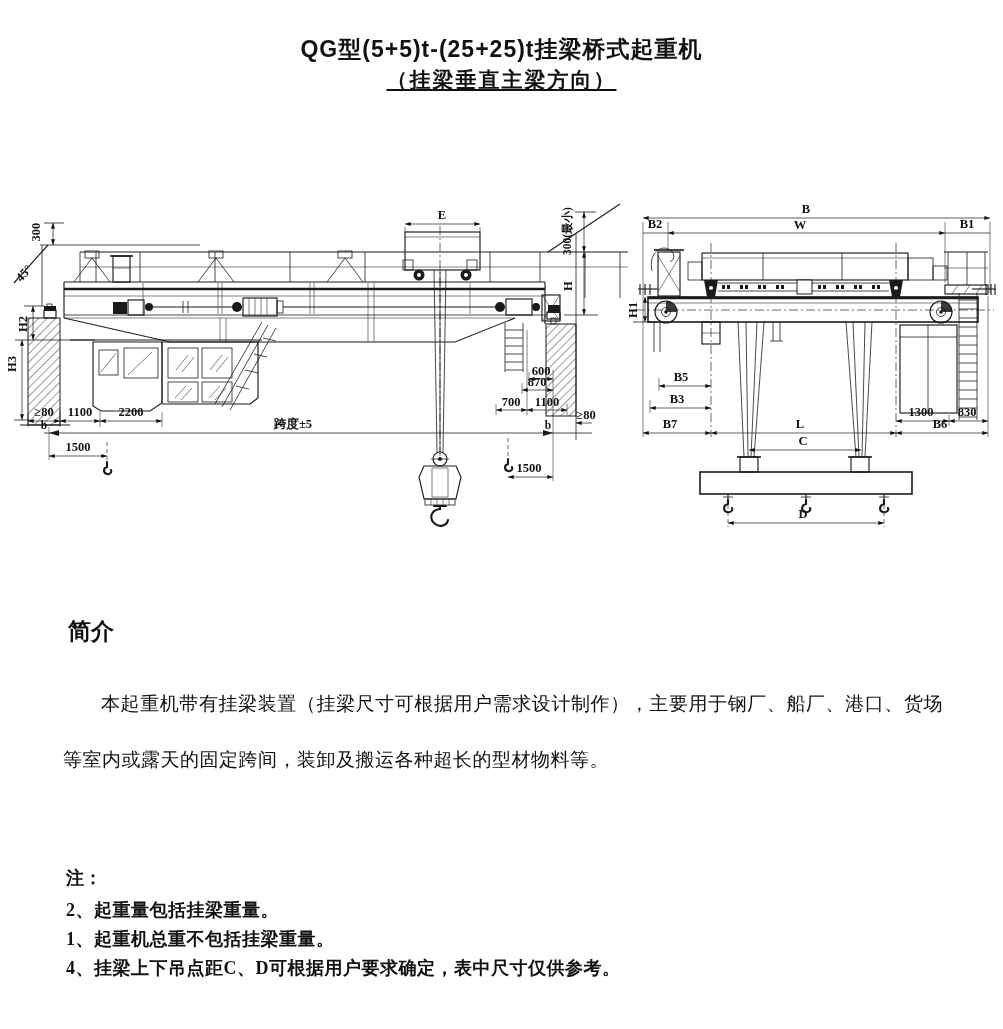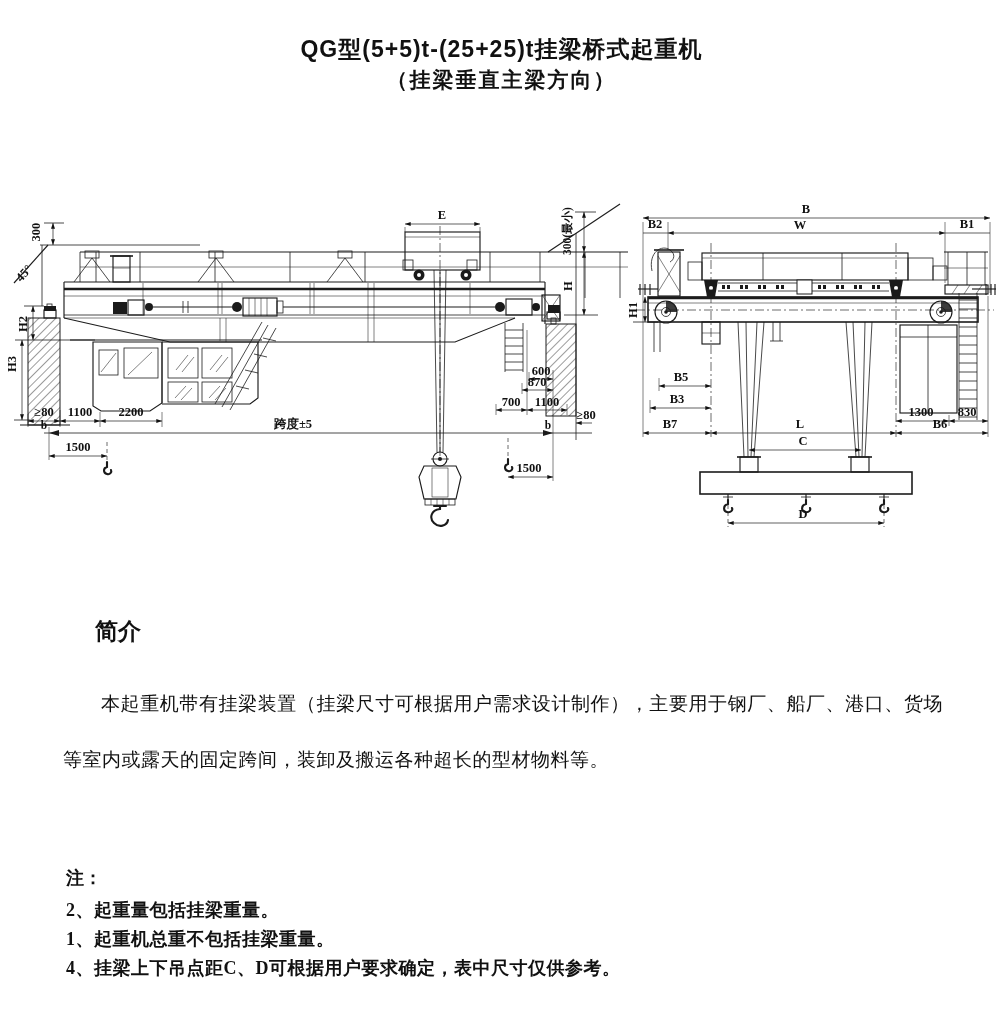--- a/index.html
+++ b/index.html
@@ -8,25 +8,25 @@
     font-family:"Liberation Sans", sans-serif;color:#111;overflow:hidden;
   }
   .title{
     position:absolute;top:14px;left:0;width:100%;text-align:center;
     font-size:23px;font-weight:bold;letter-spacing:1px;
     font-family:"Liberation Sans", sans-serif;
     margin-top:20px;
   }
   .subtitle{
     position:absolute;top:66px;left:0;width:100%;text-align:center;
-    font-size:21px;font-weight:bold;letter-spacing:2px;
+    font-size:21px;font-weight:bold;letter-spacing:2px;text-decoration:underline;
   }
   #drawing{position:absolute;top:0;left:0;}
   .intro-heading{
-    position:absolute;left:68px;top:616px;font-size:23px;font-weight:bold;margin-left:27px;
+    position:absolute;left:68px;top:616px;font-size:23px;font-weight:bold;
   }
   .intro-body{
     position:absolute;left:63px;top:676px;width:880px;
     font-family:"Liberation Serif", serif;font-size:19px;line-height:56px;
     text-indent:2em;letter-spacing:0.5px;text-align:justify;
   }
   .notes{position:absolute;left:66px;top:866px;width:900px;
     font-family:"Liberation Serif", serif;font-size:18px;font-weight:bold;}
   .notes-heading{margin-bottom:6px;}
   .note-item{line-height:29px;letter-spacing:0.5px;}

